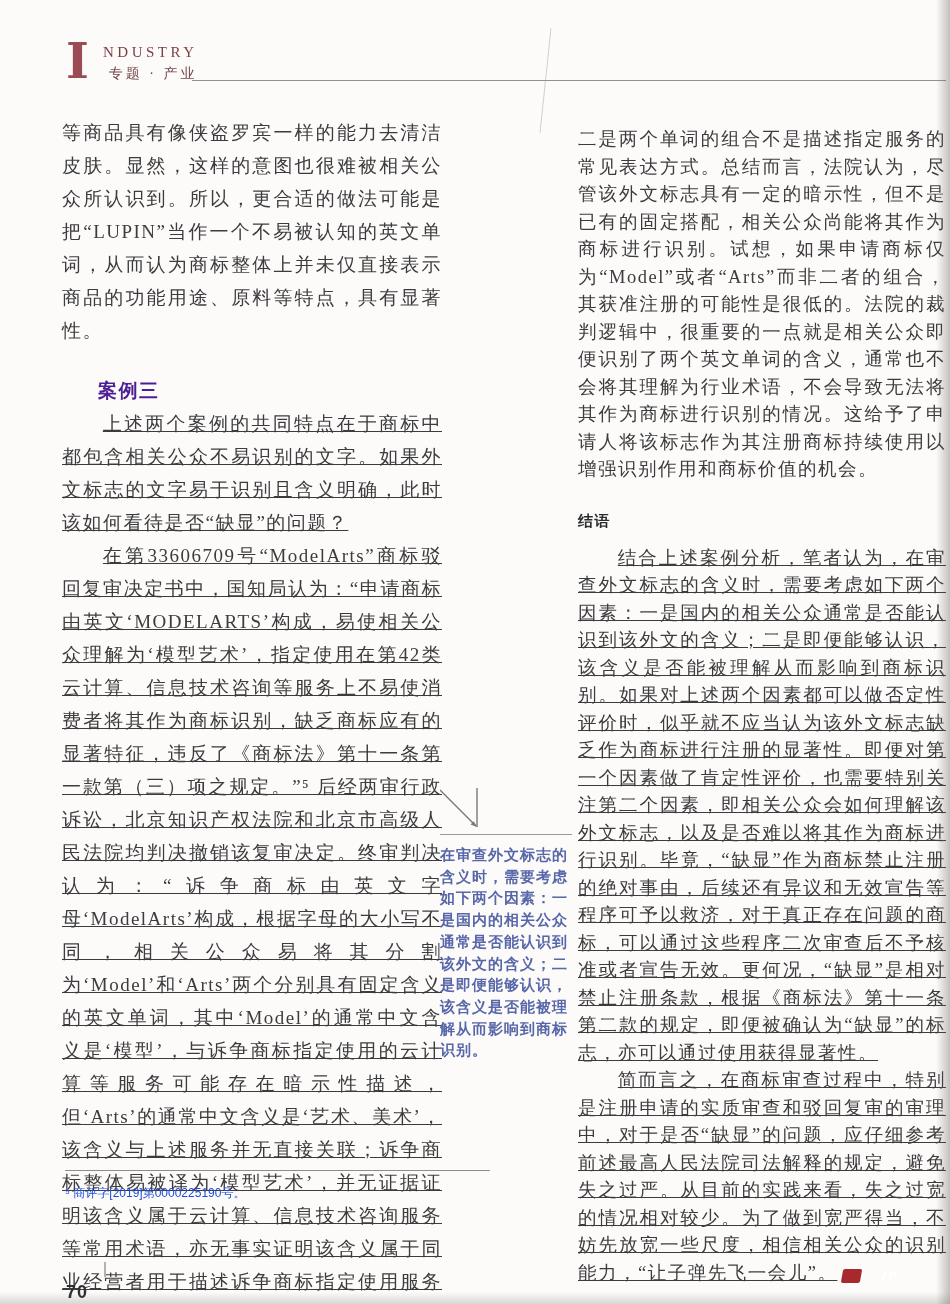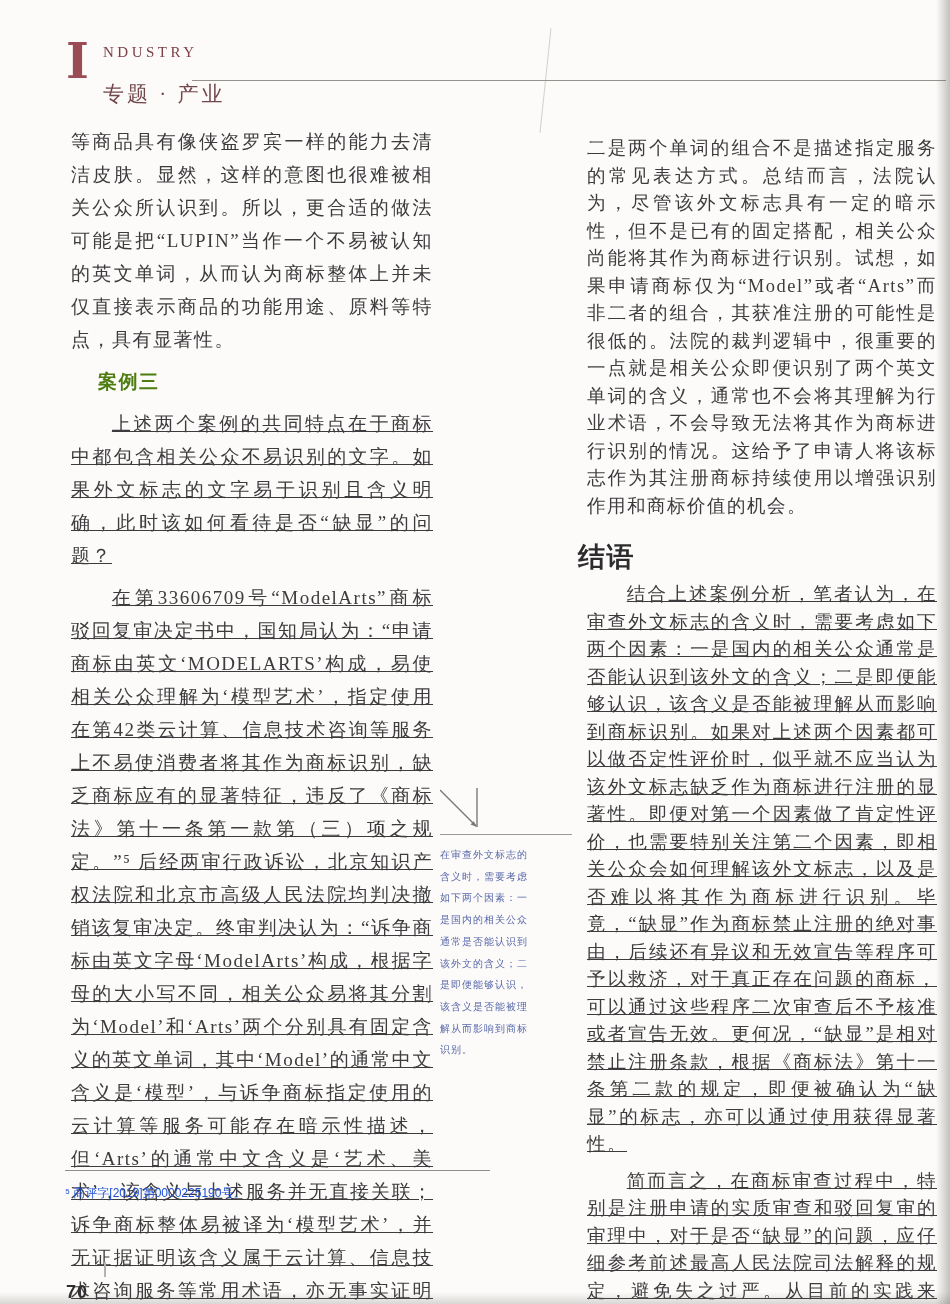--- a/index.html
+++ b/index.html
@@ -9,58 +9,58 @@
     font-family:"Liberation Serif","DejaVu Serif",serif;
   }
 
   
   .header { position:absolute; left:66px; top:42px; height:42px; }
   .drop-cap {
     position:absolute; left:0; top:-4px;
     font-family:"DejaVu Serif",serif; font-weight:bold;
     font-size:49px; line-height:46px; color:#9a4b53;
   }
-  .header-text { position:absolute; left:37px; top:2px; white-space:nowrap; }
+  .header-text { position:absolute; left:37px; top:2px; white-space:nowrap;text-align:right; }
   .industry-title { font-size:15px; letter-spacing:3.5px; color:#7c3e45; }
-  .section-subtitle { font-size:21px; letter-spacing:3px; color:#72474c; margin-top:19px; }
+  .section-subtitle { font-size:14px; letter-spacing:3px; color:#72474c; margin-top:4px; }
   .header-rule { position:absolute; left:192px; top:80px; width:754px; height:1px; background:#95928d; }
 
   
   .col { position:absolute; text-align:justify; color:#3c3c3e; }
-  .col p { margin:9px; }
+  .col p { margin:0; }
   .indent { text-indent:2.15em;text-decoration:underline; }
   .col-left  { left:62px;  top:116px; width:380px; font-size:19px;   line-height:33px;   letter-spacing:1.5px; }
   .col-right { left:578px; top:126px; width:368px; font-size:18.5px; line-height:27.5px; letter-spacing:1.5px; }
 
   .case-heading {
     font-family:"Liberation Sans","DejaVu Sans",sans-serif;
     font-weight:bold; font-size:19px; line-height:33px;
-    padding-left:36px; color:#4d7c0f;
+    padding-left:36px; color:#4c1d95;margin-top:27px;
   }
   .conclusion-heading {
     font-family:"Liberation Sans","DejaVu Sans",sans-serif;
-    font-weight:bold; font-size:27px; line-height:30px;
+    font-weight:bold; font-size:15px; line-height:30px;
     margin:22px 0 9px 0; color:#2c2c2e;
   }
 
   .ip-mark {
     display:inline-block; width:19px; height:14px; margin-left:5px;
     background:#a8292d; transform:skewX(-10deg); border-radius:2px;
     color:#ffffff; font:italic bold 10.5px "DejaVu Serif",serif;
     text-align:center; line-height:14px; vertical-align:-1px;
   }
 
   
   .pull-quote { position:absolute; left:440px; top:780px; width:132px; }
   .pq-arrow { display:block; }
   .pq-rule { border:none; border-top:1.5px solid #9b9996; width:132px; margin:2px 0 0 0; }
   .pq-text {
     margin-top:9px; white-space:pre-line; text-align:justify;
     font-family:"Liberation Sans","DejaVu Sans",sans-serif;
-    font-weight:normal; font-size:10px; line-height:21.7px;
+    font-weight:bold; font-size:15px; line-height:21.7px;
     letter-spacing:1px; color:#5767a9;
   }
 
   
   .footnotes {
     position:absolute; left:65px; top:1170px; width:430px;
     font-family:Liberation Sans, sans-serif;
     font-size:12px; line-height:17px; color:#1d4ed8;
   }
   .fn-rule { border:none; border-top:1.5px solid #8f8d89; width:425px; margin:0 0 14px 0; }

